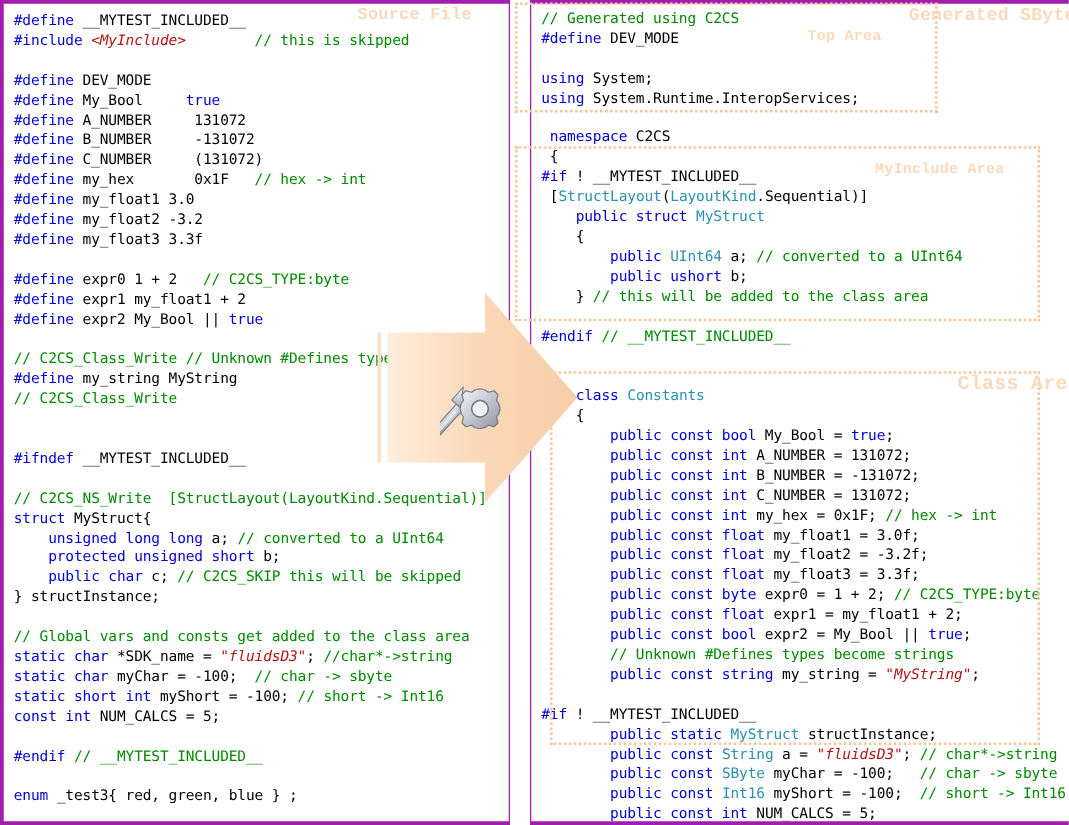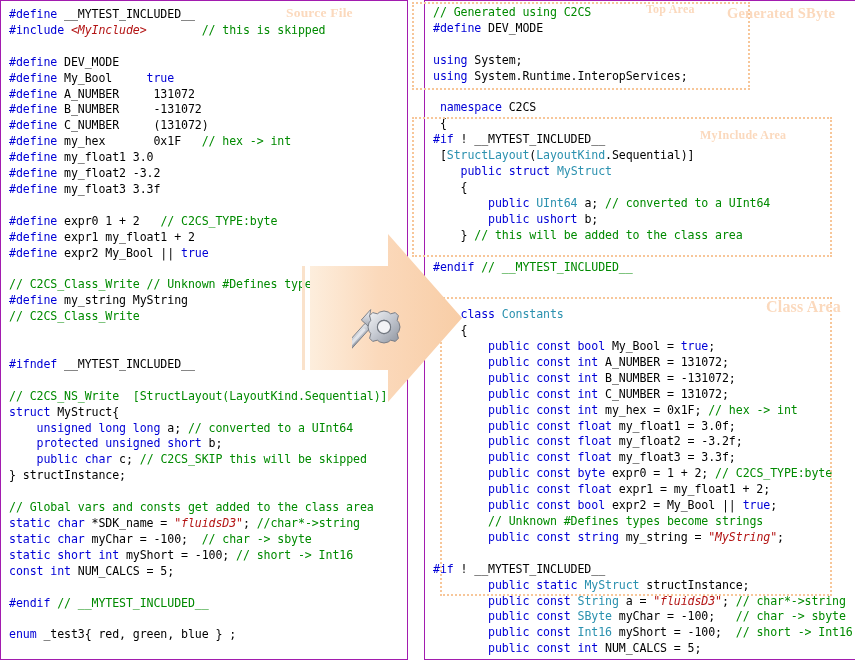--- a/index.html
+++ b/index.html
@@ -19,21 +19,21 @@
     height: 660px;
     box-sizing: border-box;
   }
 
   
   .panel {
     position: absolute;
     top: 0;
     box-sizing: border-box;
     background: #ffffff;
-    border: 1px solid #a21caf;
+    border: 3px solid #a21caf;
     overflow: hidden;
   }
   #source-panel {
     left: 0;
     width: 408px;
     height: 660px;
     border-right-width: 1px;
   }
   #generated-panel {
     left: 424px;
@@ -67,31 +67,31 @@
   
   .kw   { color: #0000d6; }
   .cm   { color: #008a00; }
   .str  { color: #b31414; font-style: italic; }
   .typ  { color: #2b91af; }
   .pl   { color: #000000; }
 
   
   .wm {
     position: absolute;
-    font-family: Liberation Serif, serif;
+    font-family: Liberation Mono, monospace;
     font-weight: bold;
     color: #fbd9bd;
     font-size: 13.5px;
     letter-spacing: 0.2px;
     white-space: nowrap;
     pointer-events: none;
   }
   #wm-source     { left: 286px;  top: 5px;  }
   #wm-generated  { left: 727px;  top: 5px;  font-size: 14.5px; }
-  #wm-top-area   { left: 646px;  top: 2px;  font-size: 12px; }
+  #wm-top-area   { left: 646px;  top: 22px;  font-size: 12px; }
   #wm-namespace  { left: 700px;  top: 128px; font-size: 12px; }
   #wm-class-area { left: 766px;  top: 298px; font-size: 16px; }
 
   
   .region {
     position: absolute;
     border: 2px dotted #f7c699;
     box-sizing: border-box;
     pointer-events: none;
   }

